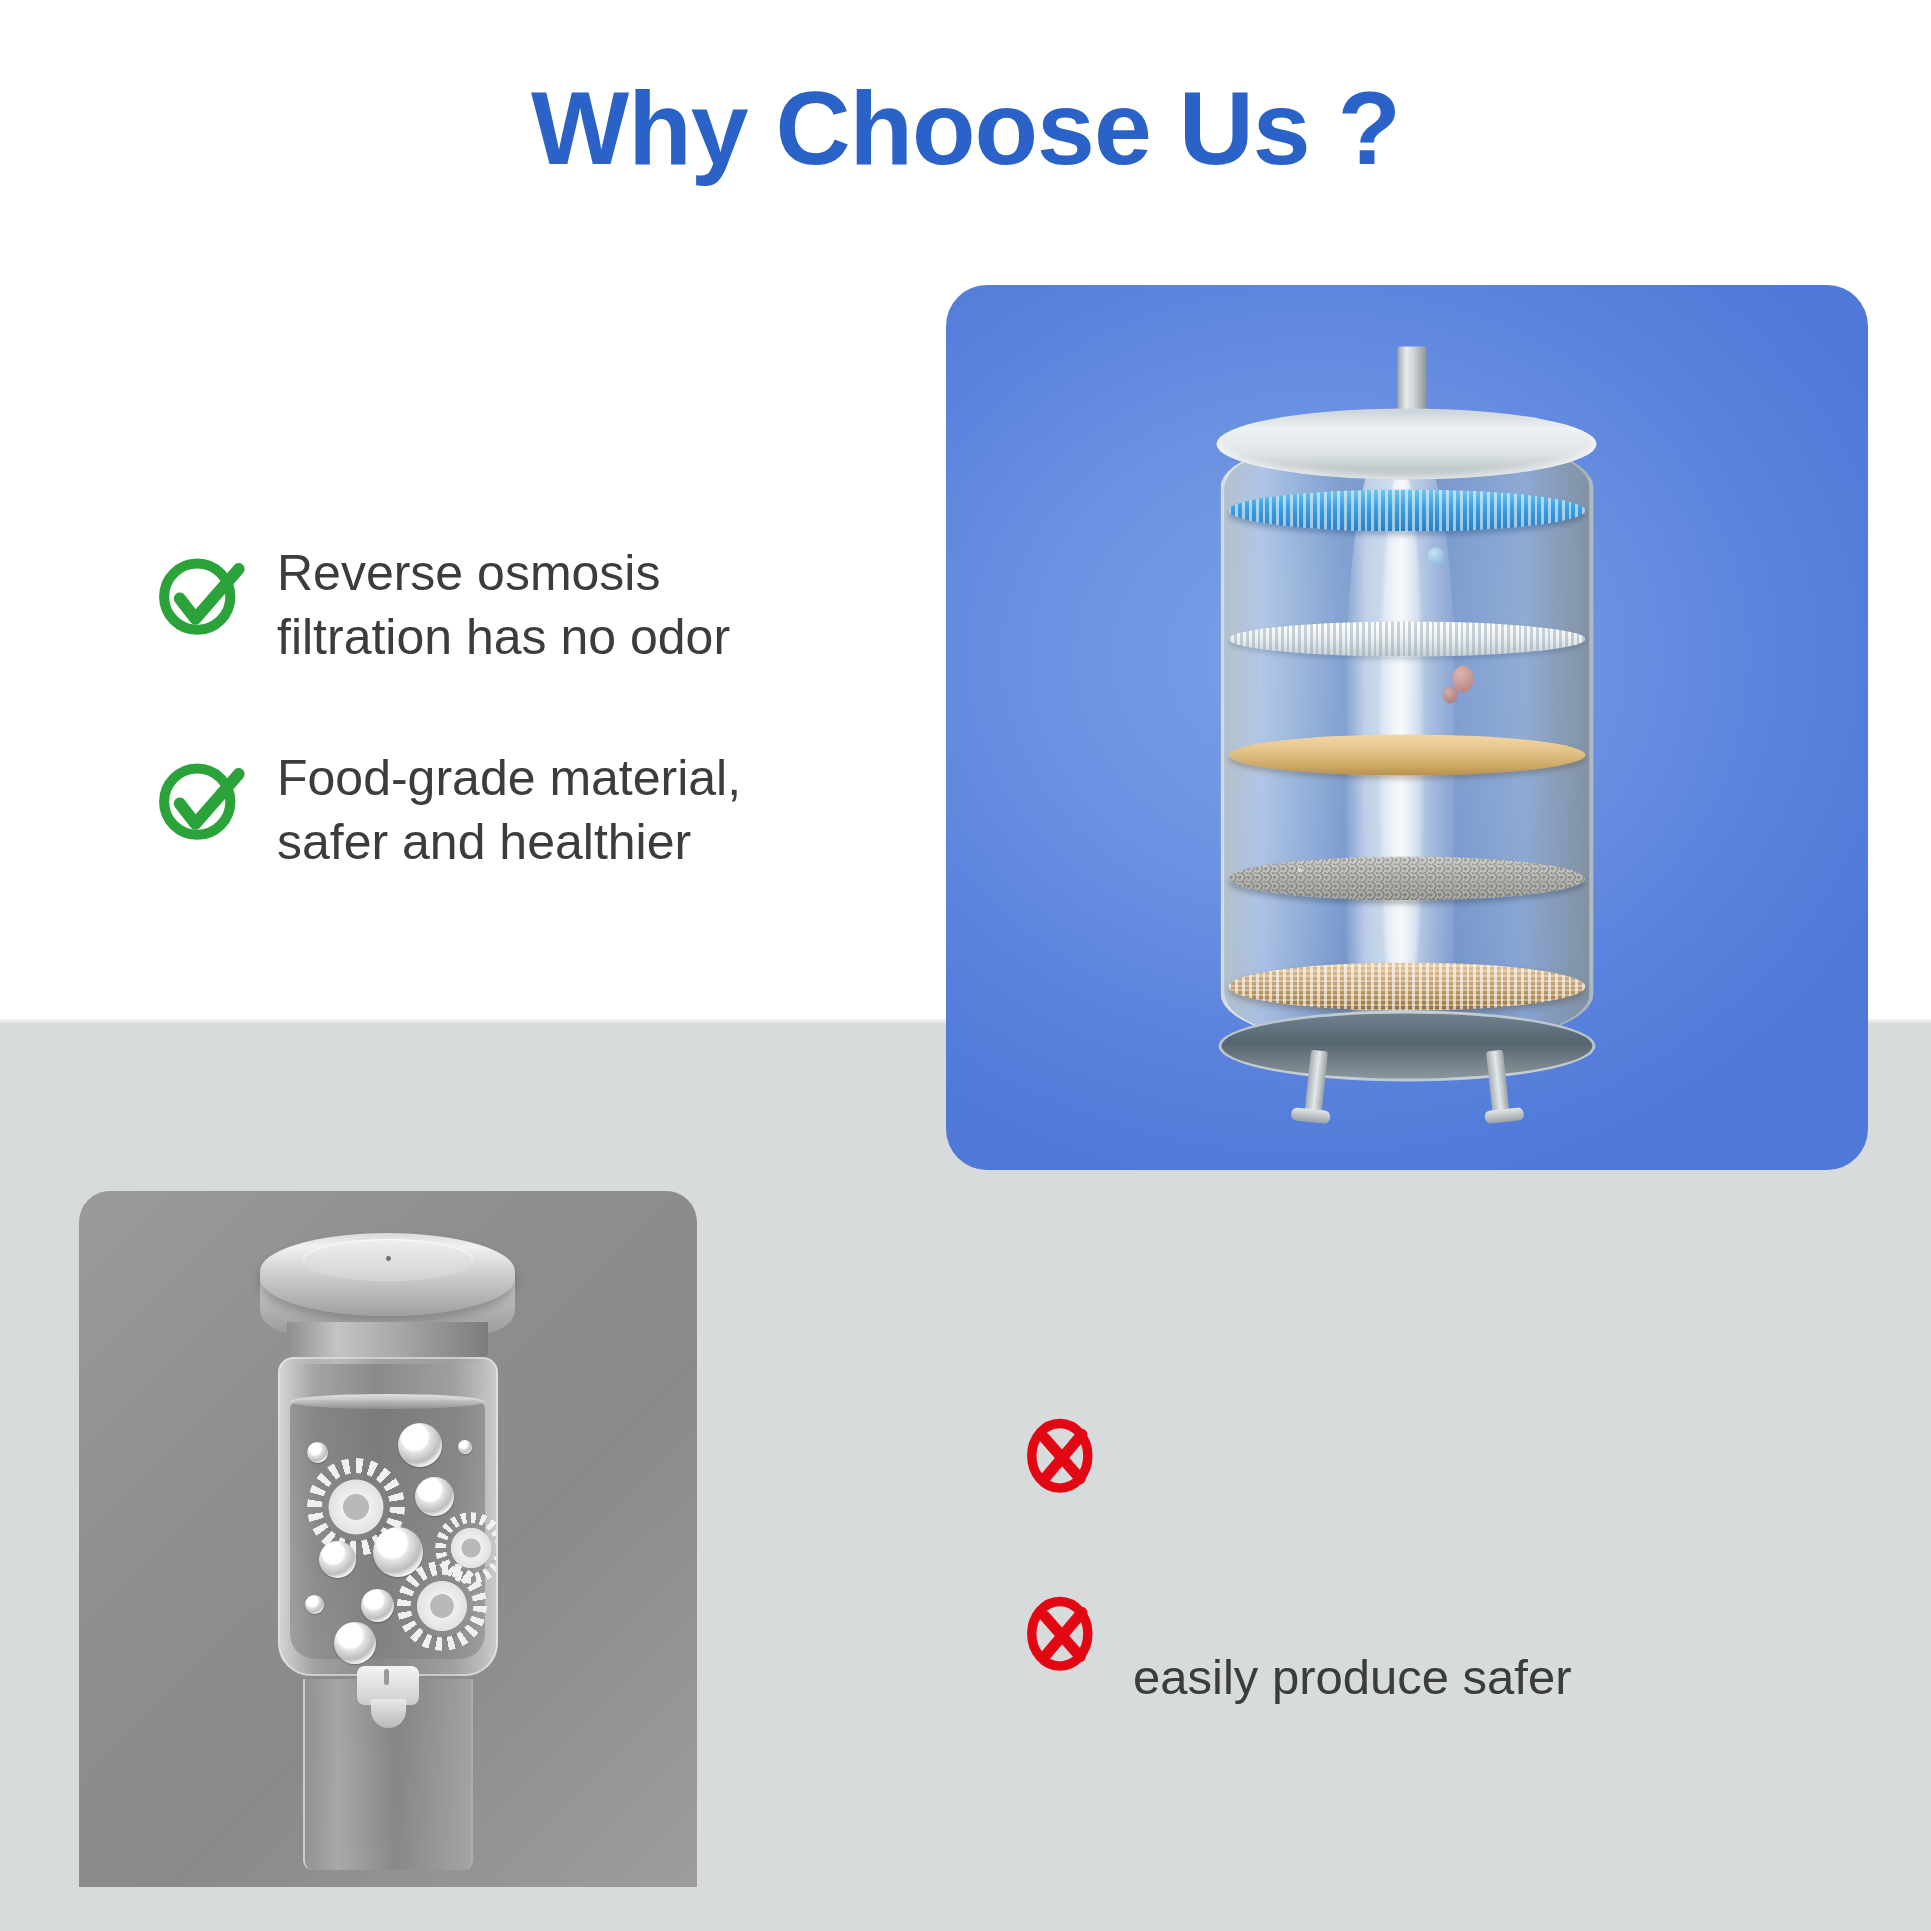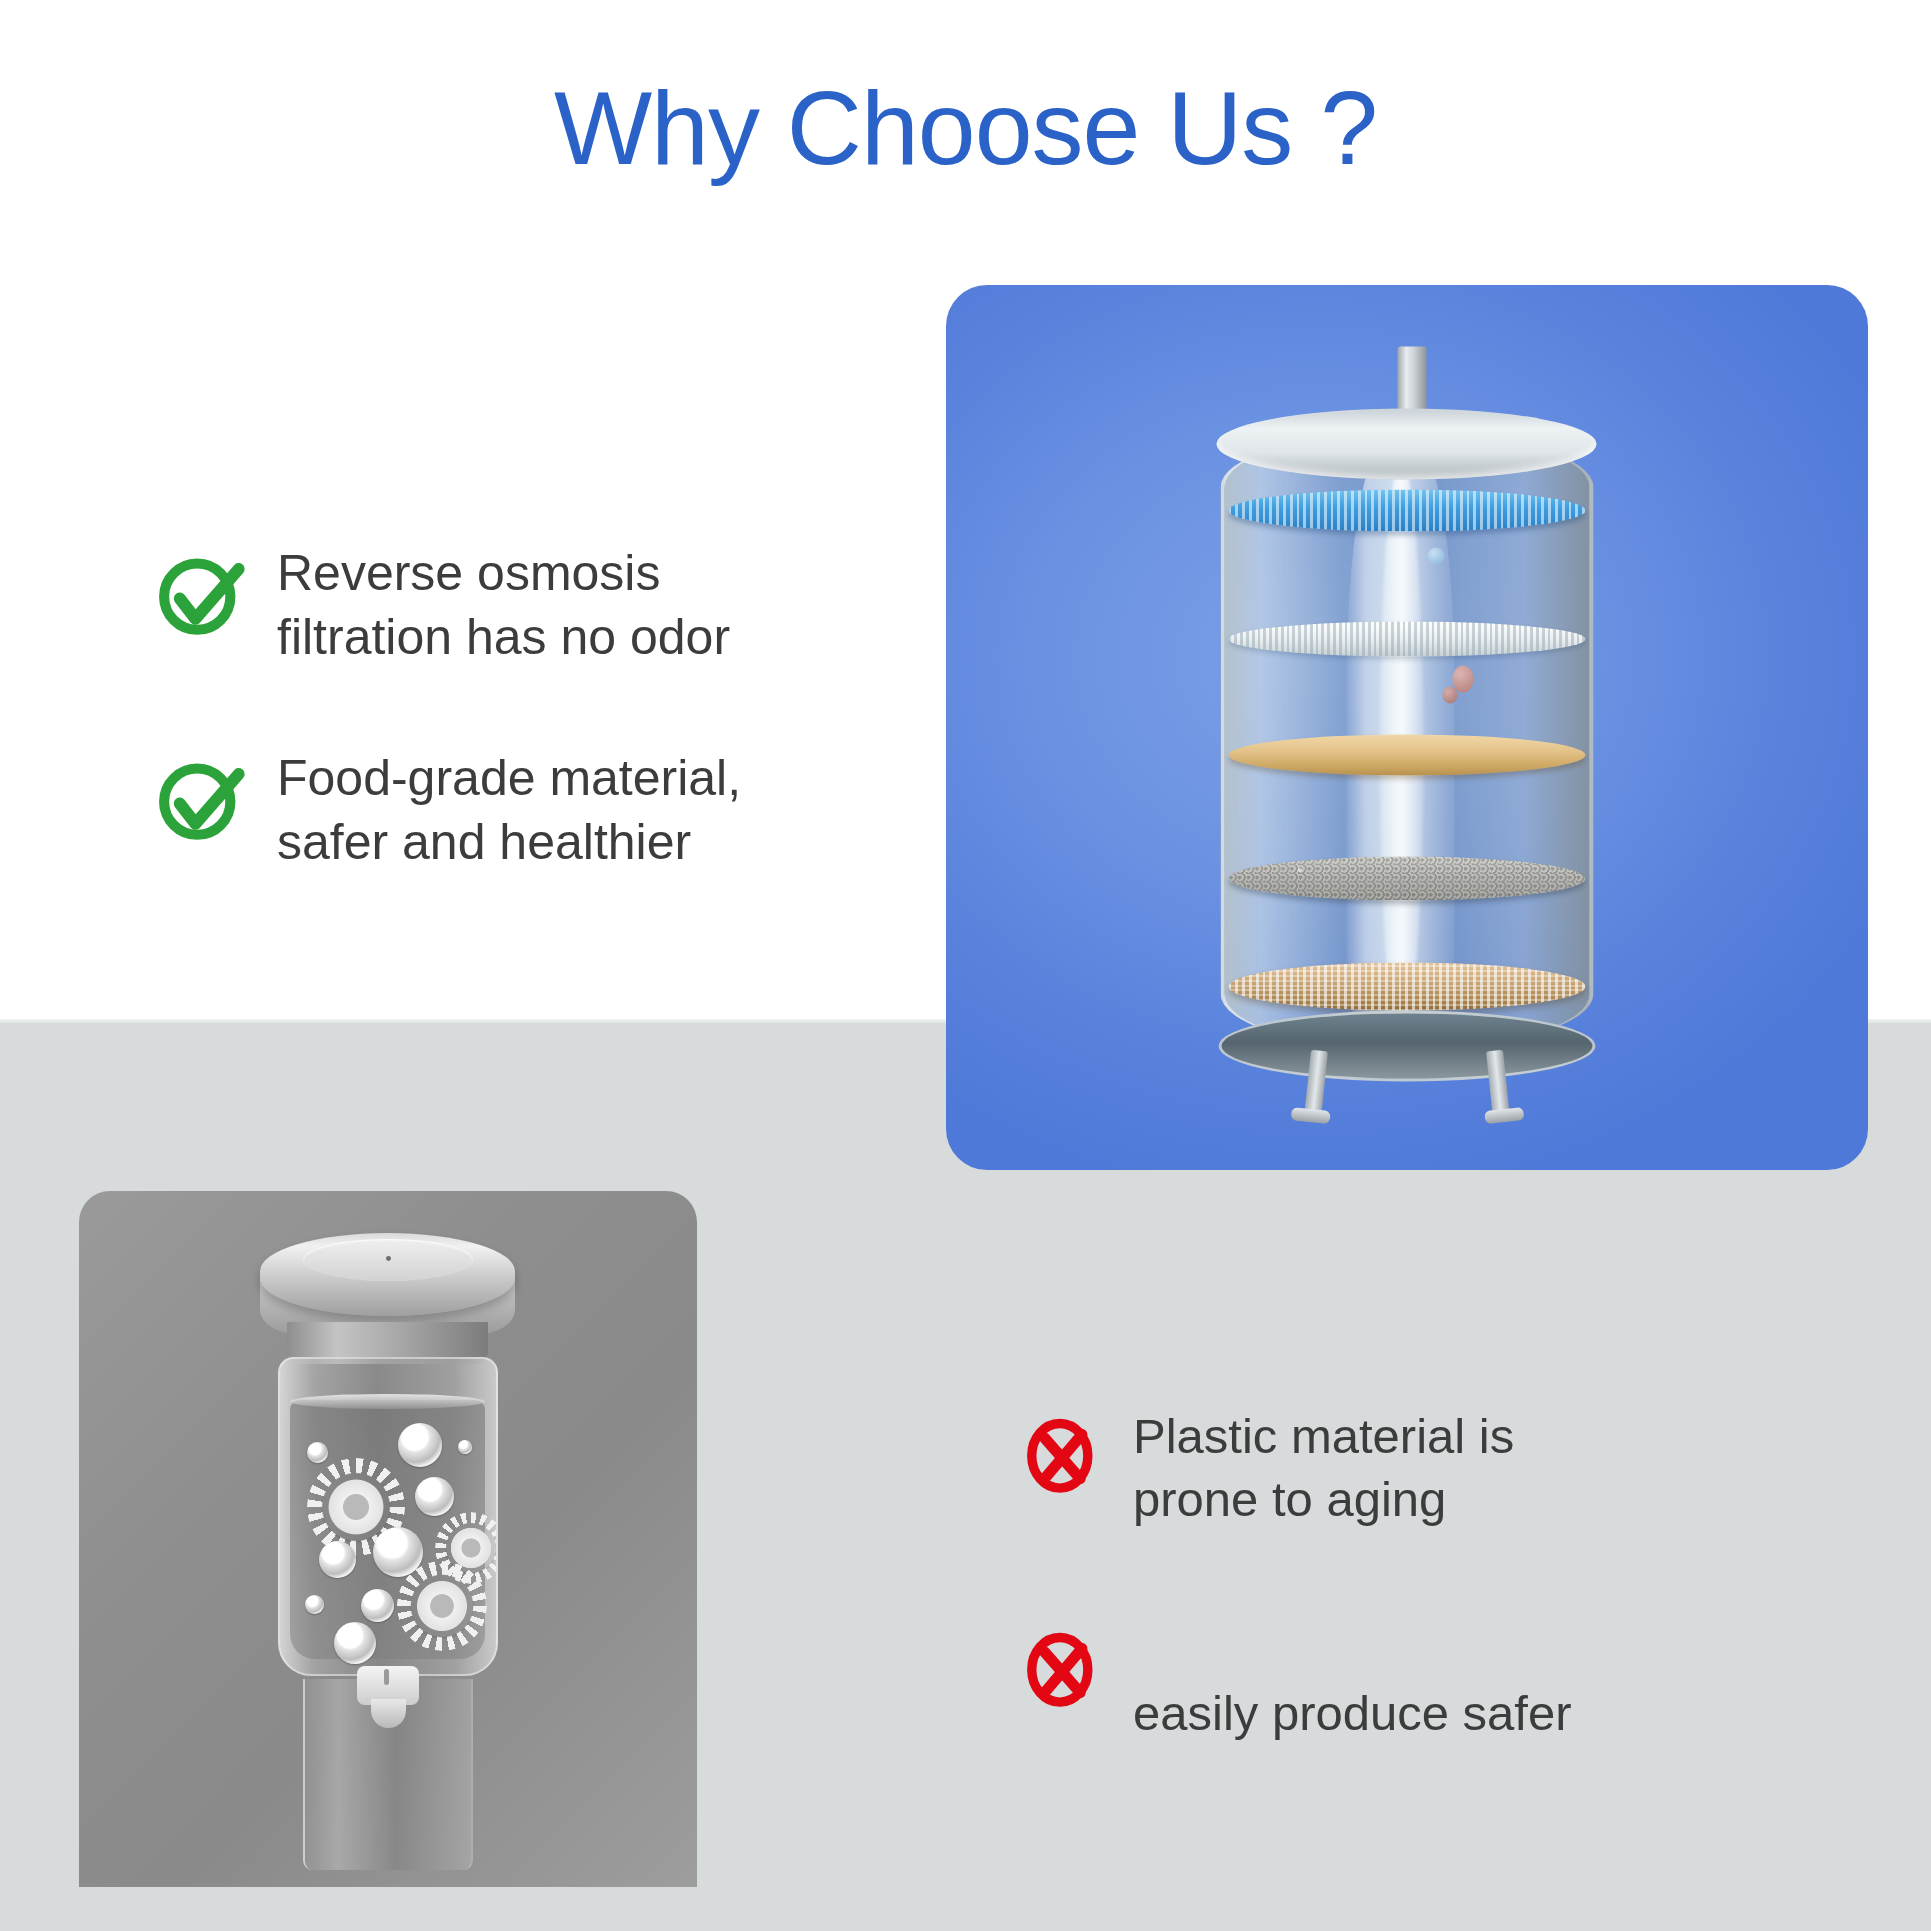--- a/index.html
+++ b/index.html
@@ -24,21 +24,21 @@
   #bg-seam{
     position:absolute;left:0;top:1019px;width:1931px;height:3.9px;
     background:linear-gradient(to bottom,#f2f3f4,#dfe2e3);
   }
 
   
   #title{
     position:absolute;left:0;top:70px;width:1931px;
     text-align:center;
     font-size:104px;
-    font-weight:normal;
+    font-weight:bold;
     color:#2a62c8;
     letter-spacing:-1px;
     line-height:1.12;
     white-space:nowrap;
   }
 
   
   .bullet-list{position:absolute;}
   #pros-list{left:154px;top:541px;width:714px;}
   #cons-list{left:1019px;top:1405px;width:869px;}
@@ -354,24 +354,20 @@
 <div id="cons-list" class="bullet-list">
 
   <div class="bullet">
     <span class="icon">
       <svg viewBox="0 0 100 100">
         <ellipse cx="48" cy="55" rx="33" ry="38" fill="none" stroke="#e30613" stroke-width="11"></ellipse>
         <path d="M30 34 L72 82" fill="none" stroke="#e30613" stroke-width="13" stroke-linecap="round"></path>
         <path d="M74 30 L30 82" fill="none" stroke="#e30613" stroke-width="13" stroke-linecap="round"></path>
       </svg>
     </span>
-    <span class="btext">
-      <span>Plastic material is</span><br>
-      <span>prone to aging</span>
-    </span>
   </div>
 
   <div class="bullet">
     <span class="icon">
       <svg viewBox="0 0 100 100">
         <ellipse cx="48" cy="55" rx="33" ry="38" fill="none" stroke="#e30613" stroke-width="11"></ellipse>
         <path d="M30 34 L72 82" fill="none" stroke="#e30613" stroke-width="13" stroke-linecap="round"></path>
         <path d="M74 30 L30 82" fill="none" stroke="#e30613" stroke-width="13" stroke-linecap="round"></path>
       </svg>
     </span>

